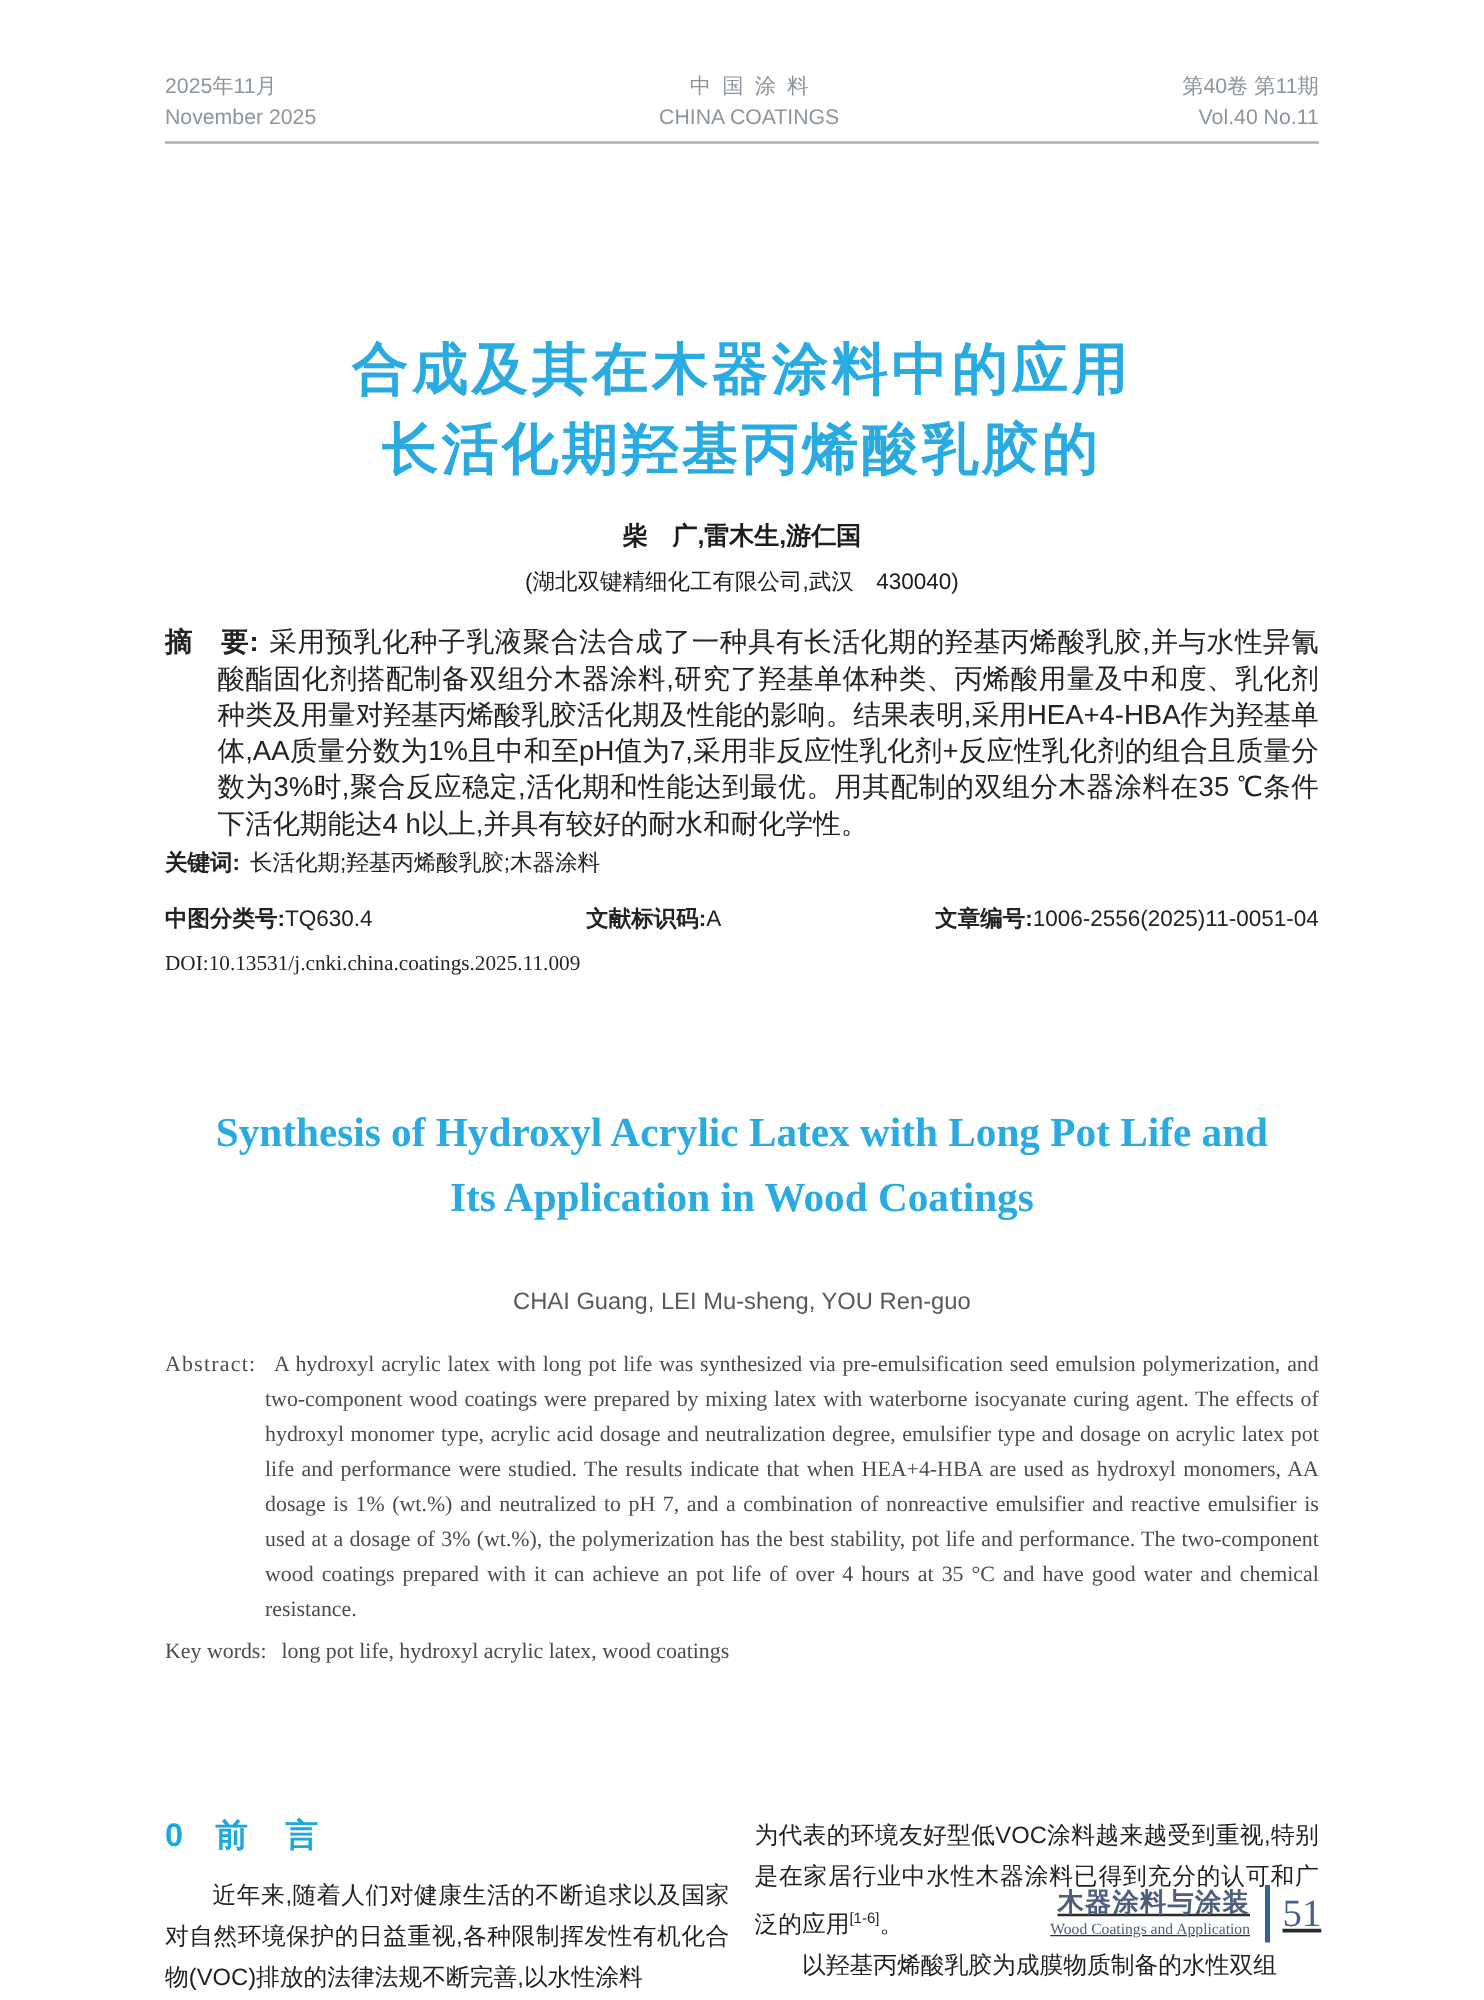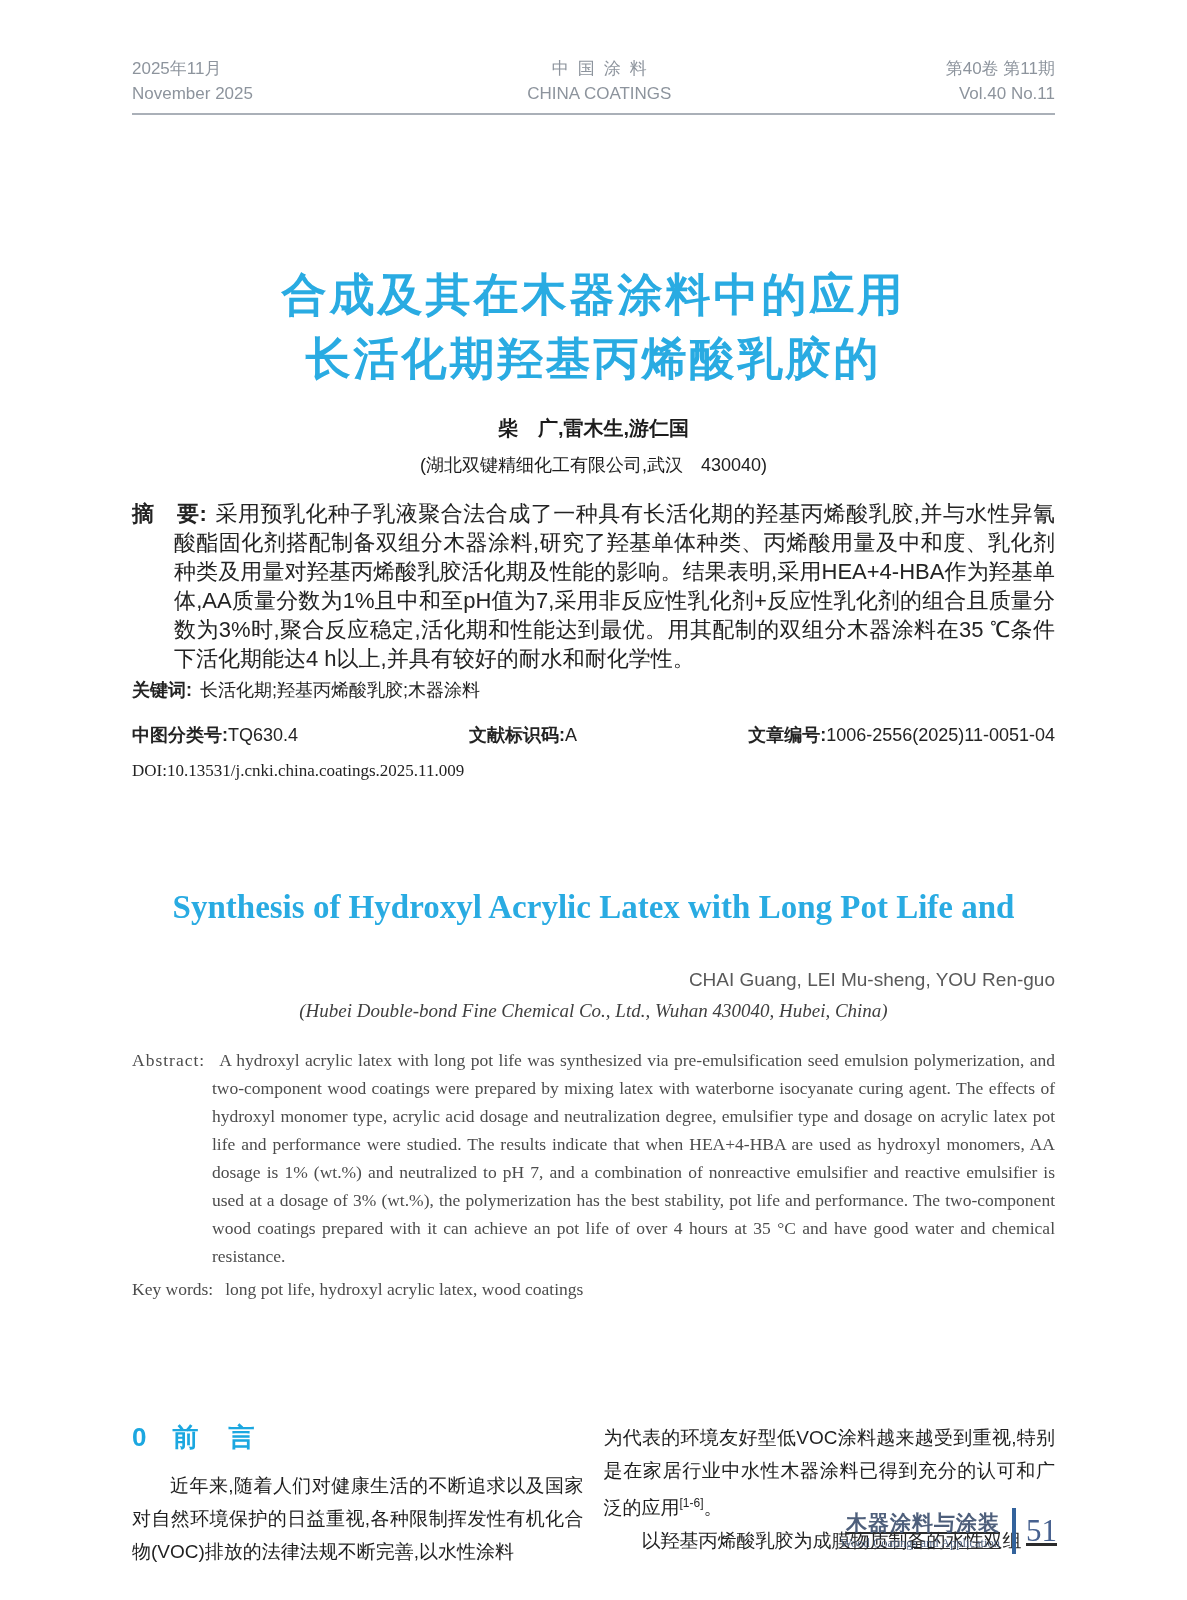--- a/index.html
+++ b/index.html
@@ -52,21 +52,21 @@
   }
   .class-row .lbl { font-weight:bold; }
   .doi-line { margin-top:14px; font-family:"Liberation Serif", serif; font-size:17px; color:#232323; }
 
   
   .title-en {
     margin-top:100px; text-align:center;
     font-family:"Liberation Serif", serif; font-weight:bold;
     font-size:33px; line-height:52px; color:#29abe2;
   }
-  .authors-en { margin-top:36px; text-align:right; font-size:19px; color:#595959; }
+  .authors-en { margin-top:46px; text-align:center; font-size:19px; color:#595959; }
   .affil-en {
     margin-top:9px; text-align:center;
     font-family:"Liberation Serif", serif; font-style:italic;
     font-size:19px; color:#3f3f3f;
   }
   .abs-en {
     margin-top:24px;
     font-family:"Liberation Serif", serif;
     font-size:17.5px; line-height:28px; text-align:justify;
     padding-left:80px; text-indent:-80px; color:#4c4c4c;
@@ -136,24 +136,24 @@
     <div class="class-row">
       <span><span class="lbl">中图分类号:</span><span>TQ630.4</span></span>
       <span><span class="lbl">文献标识码:</span><span>A</span></span>
       <span><span class="lbl">文章编号:</span><span>1006-2556(2025)11-0051-04</span></span>
     </div>
 
     <div class="doi-line">DOI:10.13531/j.cnki.china.coatings.2025.11.009</div>
 
     <div class="title-en">
       <div>Synthesis of Hydroxyl Acrylic Latex with Long Pot Life and</div>
+      <div>Its Application in Wood Coatings</div>
     </div>
 
     <div class="authors-en">CHAI Guang, LEI Mu-sheng, YOU Ren-guo</div>
-    <div class="affil-en">(Hubei Double-bond Fine Chemical Co., Ltd., Wuhan 430040, Hubei, China)</div>
 
     <p class="abs-en"><span class="lbl">Abstract:</span><span>A hydroxyl acrylic latex with long pot life was synthesized via pre-emulsification seed emulsion polymerization, and two-component wood coatings were prepared by mixing latex with waterborne isocyanate curing agent. The effects of hydroxyl monomer type, acrylic acid dosage and neutralization degree, emulsifier type and dosage on acrylic latex pot life and performance were studied. The results indicate that when HEA+4-HBA are used as hydroxyl monomers, AA dosage is 1% (wt.%) and neutralized to pH 7, and a combination of nonreactive emulsifier and reactive emulsifier is used at a dosage of 3% (wt.%), the polymerization has the best stability, pot life and performance. The two-component wood coatings prepared with it can achieve an pot life of over 4 hours at 35 °C and have good water and chemical resistance.</span></p>
 
     <p class="kw-en"><span class="lbl">Key words:</span><span>long pot life, hydroxyl acrylic latex, wood coatings</span></p>
 
     <div class="body-cols">
       <div class="col">
         <div class="sec-head"><span class="num">0</span><span class="txt">前　言</span></div>
         <p class="para-indent">近年来,随着人们对健康生活的不断追求以及国家对自然环境保护的日益重视,各种限制挥发性有机化合物(VOC)排放的法律法规不断完善,以水性涂料</p>
       </div>

